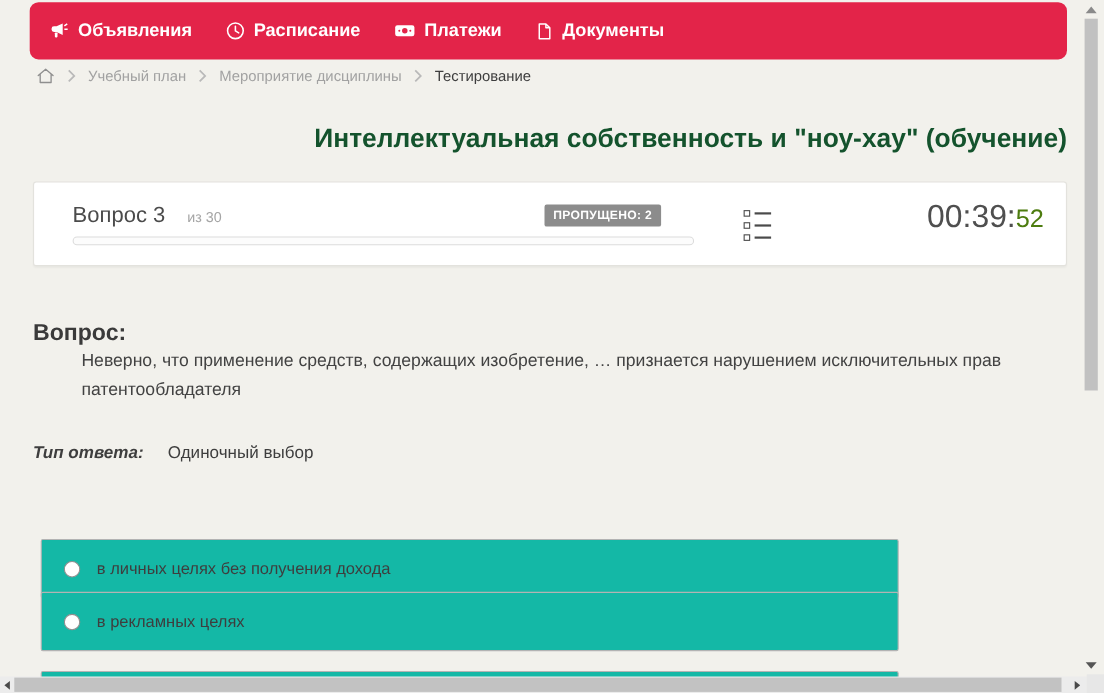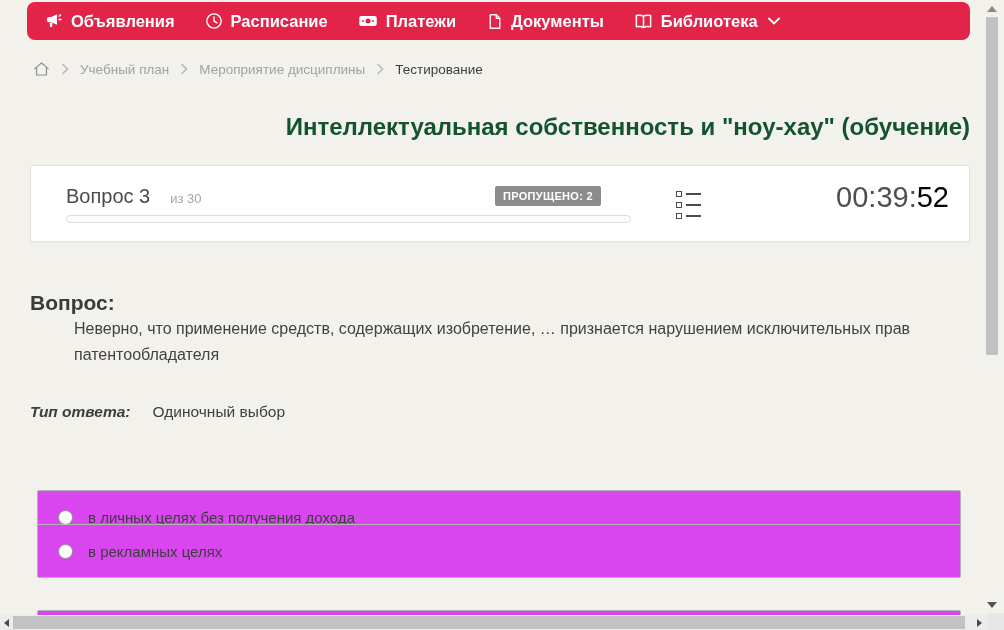--- a/index.html
+++ b/index.html
@@ -6,21 +6,21 @@
   html,body { width:1004px; height:630px; overflow:hidden; }
   body {
     position:relative;
     background:#f2f1ec;
     font-family:"Liberation Sans","DejaVu Sans",sans-serif;
     -webkit-font-smoothing:antialiased;
   }
 
   
   .navbar {
-    position:absolute; left:27px; top:2px; width:943px; height:38px;
+    position:absolute; left:27px; top:2px; width:943px; height:52px;
     background:#e32449; border-radius:8px;
     display:flex; align-items:stretch; padding:0 4px; gap:2px;
   }
   .nav-item {
     display:flex; align-items:center; gap:8px;
     padding:0 14px; color:#fff; font-weight:bold; font-size:16.5px;
     white-space:nowrap; cursor:pointer; border-radius:8px;
   }
   .nav-item.active { background:#17395f; }
   .nav-item svg { display:block; }
@@ -62,36 +62,36 @@
     background:#fcfcfc; border:1px solid #dcdcdc; border-radius:5px; overflow:hidden; }
   .q-progress-fill { height:100%; background:#c7c7c7; width:0%; }
   .skip-badge { position:absolute; left:464px; top:20px; background:#8c8c8c; color:#fff;
     font-size:11px; font-weight:bold; padding:4px 8px; border-radius:2px; letter-spacing:.3px; }
   .qlist-btn { position:absolute; left:645px; top:25px; width:26px; height:28px; cursor:pointer;
     display:flex; flex-direction:column; justify-content:space-between; }
   .qlist-row { display:flex; align-items:center; gap:4px; }
   .qlist-sq { width:6px; height:6px; border:1.6px solid #4a4a4a; }
   .qlist-ln { width:15px; height:2.4px; background:#4a4a4a; }
   .timer { position:absolute; right:20px; top:15px; font-size:29px; color:#4f4f4f; }
-  .timer-sec { font-size:29px; color:#000000; }
+  .timer-sec { font-size:23px; color:#4d7c0f; }
 
   
   .q-label { position:absolute; left:30px; top:291px; font-size:21px; font-weight:bold;
     color:#3a3a3a; }
   .q-text { position:absolute; left:30px; top:316px; width:935px; font-size:16px;
     line-height:26px; color:#424242;margin-left:44px; }
   .q-type { position:absolute; left:30px; top:403px; font-size:15.5px; color:#3e3e3e; }
   .q-type b { font-style:italic; margin-right:22px; }
 
   
-  .option { position:absolute; left:37px; width:924px; height:54px;
-    background:#d946ef; border:1px solid #b3b3b3; border-radius:2px;
+  .option { position:absolute; left:37px; width:780px; height:54px;
+    background:#14b8a6; border:1px solid #b3b3b3; border-radius:2px;
     display:flex; align-items:center; padding-left:20px; gap:15px; cursor:pointer; }
   .option-1 { top:490px; }
-  .option-2 { top:524px; }
+  .option-2 { top:538px; }
   .option-3 { top:610px; height:50px; }
   .radio { width:15px; height:15px; border:1px solid #8f8f8f; border-radius:50%; background:#fff; flex:none; }
   .option-label { font-size:15px; color:#3e3e3e; }
 </style>
 </head>
 <body>
 
 <nav class="navbar">
   <div class="nav-item">
     <span>
@@ -124,34 +124,20 @@
     <span>Платежи</span>
   </div>
   <div class="nav-item">
     <span>
       <svg width="17" height="17" viewBox="0 0 24 24">
           <path d="M6 2.5 H14.5 L19.5 7.5 V21.5 H6 Z" fill="none" stroke="#fff" stroke-width="1.9" stroke-linejoin="round"></path>
           <path d="M14.5 2.5 V7.5 H19.5" fill="none" stroke="#fff" stroke-width="1.9" stroke-linejoin="round"></path>
         </svg>
     </span>
     <span>Документы</span>
-  </div>
-  <div class="nav-item">
-    <span>
-      <svg width="19" height="19" viewBox="0 0 24 24">
-          <path d="M12 5.5 C10 4 6.5 3.8 3 4.4 V18.6 C6.5 18 10 18.2 12 19.7 C14 18.2 17.5 18 21 18.6 V4.4 C17.5 3.8 14 4 12 5.5 Z" fill="none" stroke="#fff" stroke-width="1.9" stroke-linejoin="round"></path>
-          <path d="M12 5.5 V19.7" stroke="#fff" stroke-width="1.9"></path>
-        </svg>
-    </span>
-    <span>Библиотека</span>
-    <span class="nav-chevron">
-      <svg width="12" height="8" viewBox="0 0 12 8">
-          <path d="M1 1.5 L6 6.5 L11 1.5" fill="none" stroke="#fff" stroke-width="1.8" stroke-linecap="round"></path>
-        </svg>
-    </span>
   </div>
 </nav>
 
 <div class="breadcrumb">
   <span class="home-icon">
     <svg width="17" height="16" viewBox="0 0 24 22">
         <path d="M2.5 10.5 L12 2.5 L21.5 10.5 M5 9 V19.5 H19 V9" fill="none" stroke="#8f8f8f" stroke-width="1.7" stroke-linejoin="round" stroke-linecap="round"></path>
       </svg>
   </span>
   <span class="crumb-sep">

